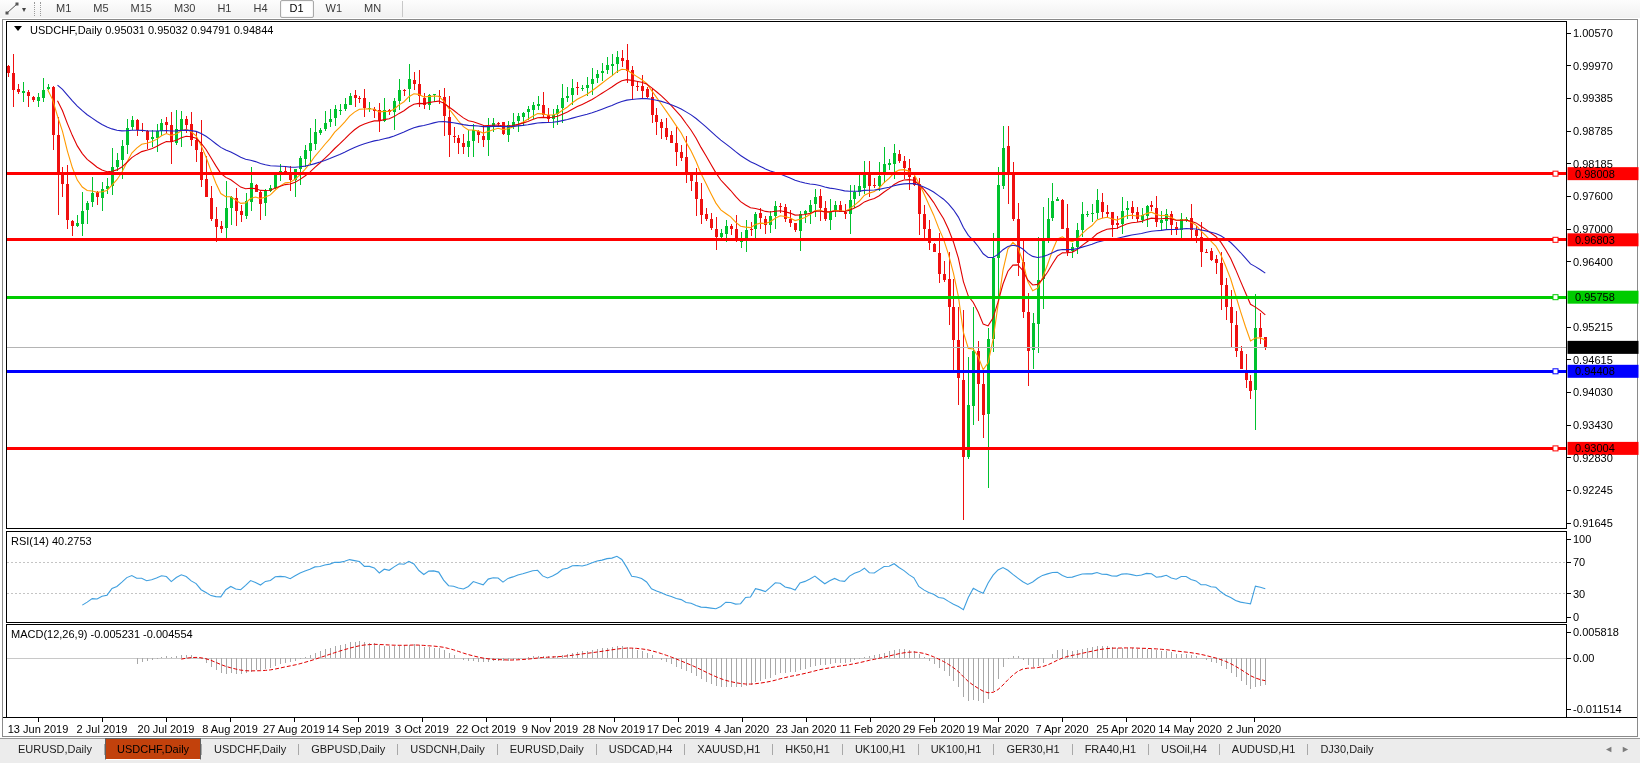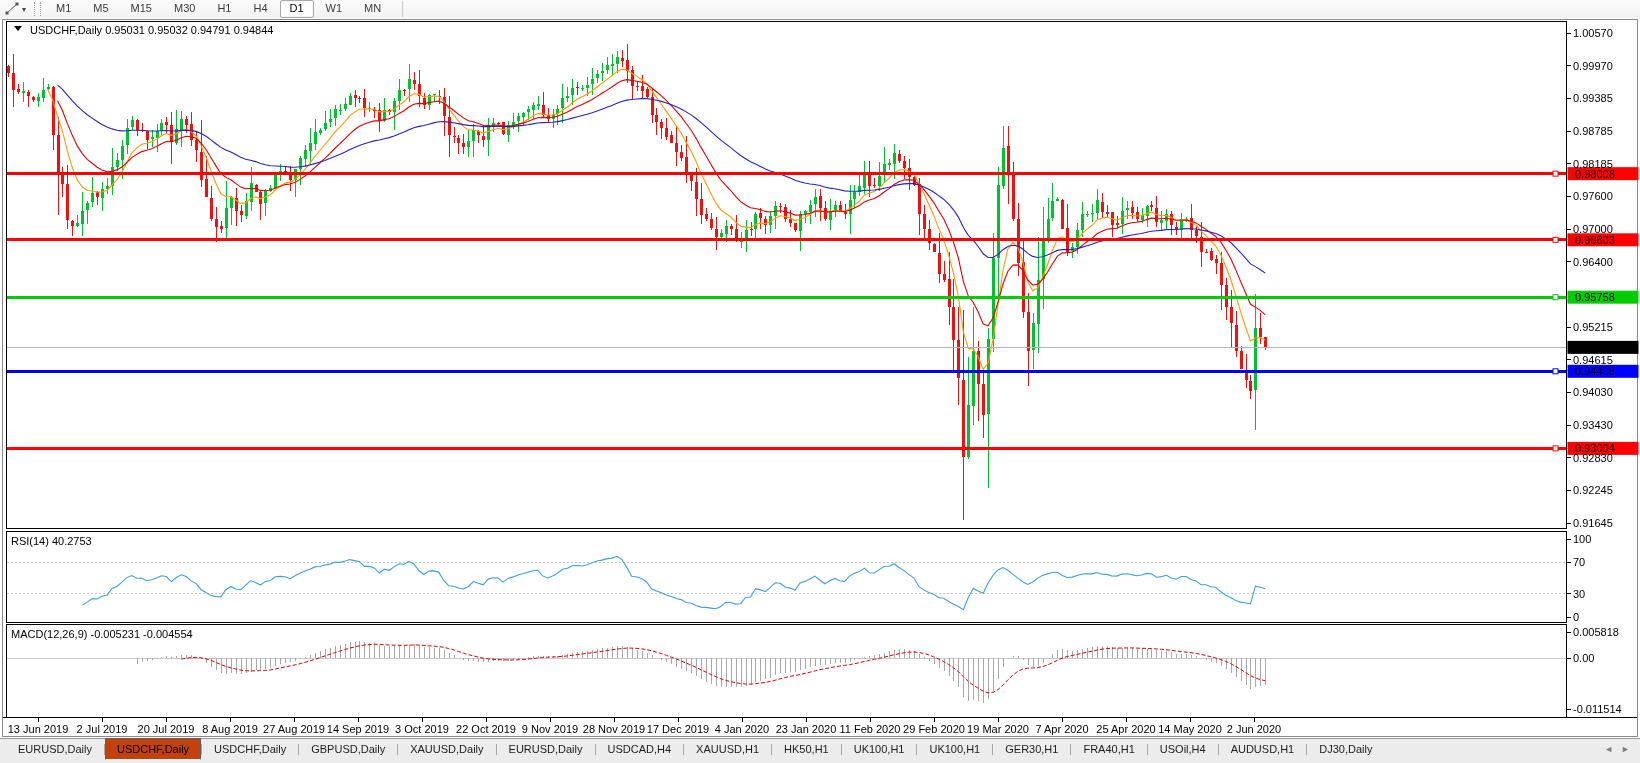--- a/index.html
+++ b/index.html
@@ -966,21 +966,21 @@
 <div id="tabbar">
   <div id="tabs">
       <div class="tab">EURUSD,Daily</div>
       <div class="tabsep"></div>
       <div class="tab active">USDCHF,Daily</div>
       <div class="tabsep"></div>
       <div class="tab">USDCHF,Daily</div>
       <div class="tabsep"></div>
       <div class="tab">GBPUSD,Daily</div>
       <div class="tabsep"></div>
-      <div class="tab">XAUUSD,Daily</div>
+      <div class="tab">USDCNH,Daily</div>
       <div class="tabsep"></div>
       <div class="tab">EURUSD,Daily</div>
       <div class="tabsep"></div>
       <div class="tab">USDCAD,H4</div>
       <div class="tabsep"></div>
       <div class="tab">XAUUSD,H1</div>
       <div class="tabsep"></div>
       <div class="tab">HK50,H1</div>
       <div class="tabsep"></div>
       <div class="tab">UK100,H1</div>

